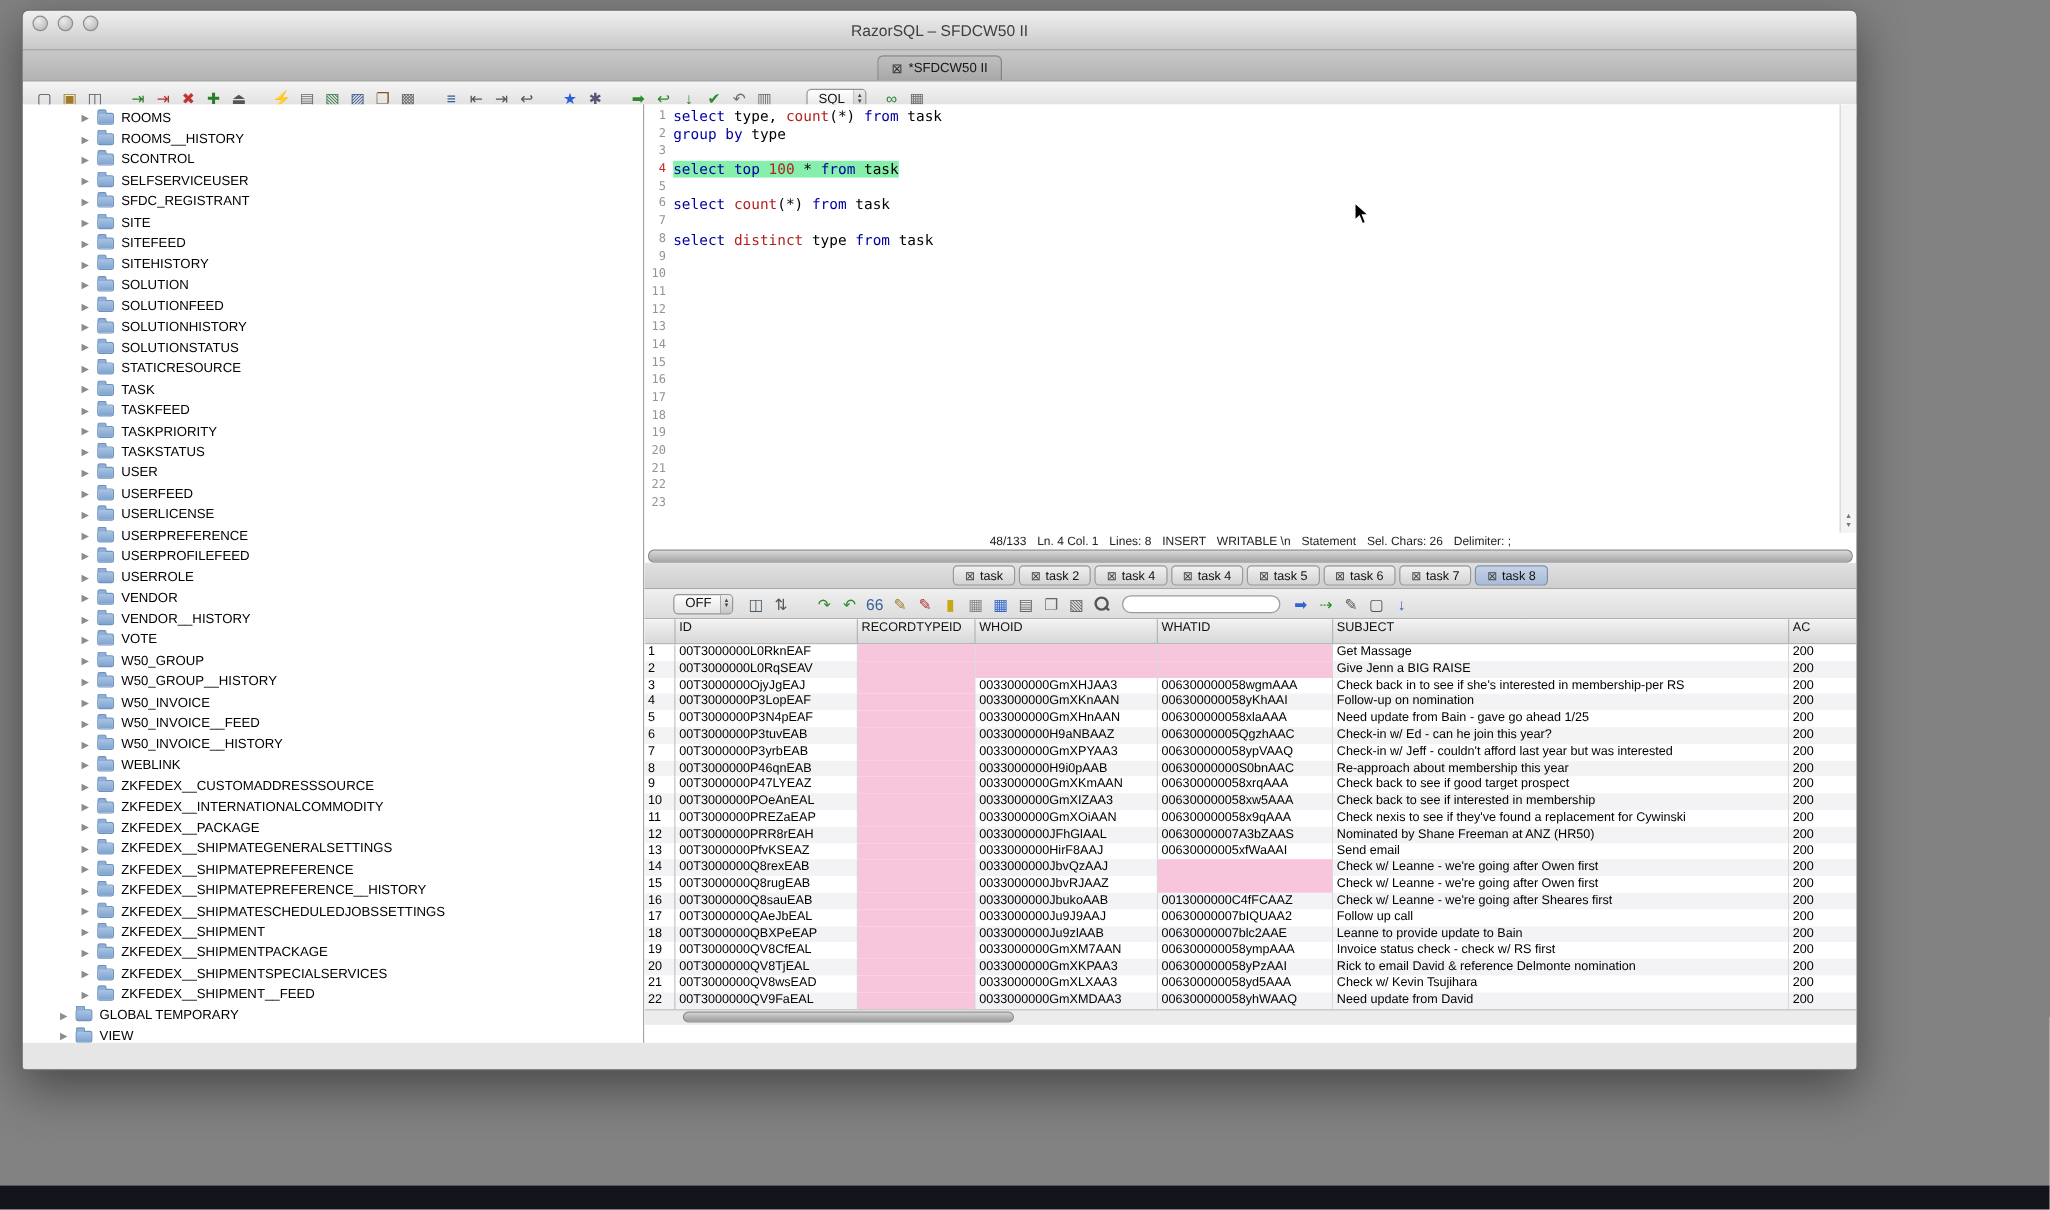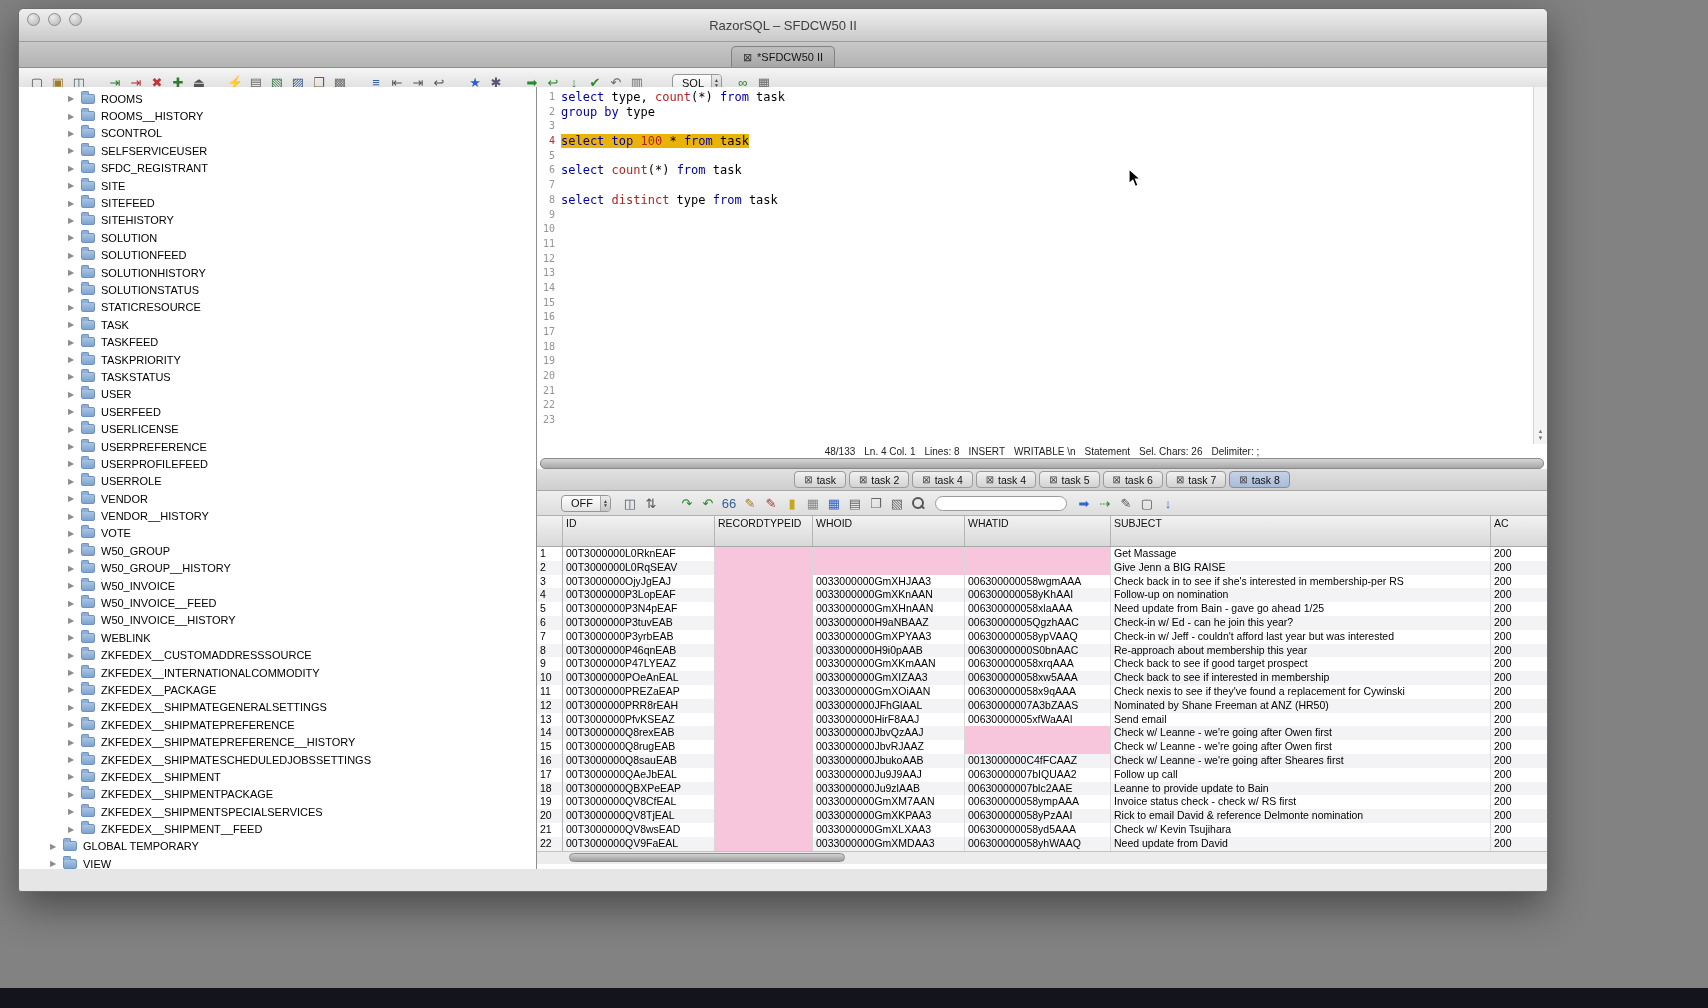--- a/index.html
+++ b/index.html
@@ -36,35 +36,35 @@
   .rightpane{flex:1;display:flex;flex-direction:column;background:#fff;overflow:hidden}
   .editor{height:357px;display:flex;background:#fff}
   .gutter{width:22px;padding-top:3px;text-align:right;padding-right:4px;flex:0 0 auto}
   .ln{font:10px/14.7px "DejaVu Sans Mono",monospace;color:#949494;height:14.7px}
   .ln.cur{color:#cc2222}
   .codearea{flex:1;padding-top:3px;padding-left:2px;overflow:hidden}
   .code-line{font:12px/14.7px "DejaVu Sans Mono",monospace;height:14.7px;white-space:pre;color:#000}
   .tok-kw{color:#0000a0}
   .tok-fn{color:#b22222}
   .tok-num{color:#b22222}
-  .sel{background:#eab308}
+  .sel{background:#86efac}
   .vsb{width:14px;flex:0 0 auto;border-left:1px solid #d5d5d5;background:#f4f4f4;display:flex;flex-direction:column;justify-content:flex-end;align-items:center;padding-bottom:2px}
   .vsb span{font-size:6px;color:#777;line-height:7px}
   .editor-status{height:14px;display:flex;justify-content:center;align-items:center;gap:9px;background:#fff}
   .stseg{font-size:10px;color:#222;white-space:pre}
   .hbar{height:11px;margin:0 3px;background:linear-gradient(#d8d8d8,#a6a6a6);border:1px solid #8a8a8a;border-radius:5px;flex:0 0 auto}
   .tabsrow{height:22px;background:linear-gradient(#e1e1e1,#cecece);border-bottom:1px solid #a8a8a8;display:flex;justify-content:center;align-items:center;flex:0 0 auto}
   .rtab{display:flex;align-items:center;gap:4px;padding:0 9px;height:17px;border:1px solid #9a9a9a;border-radius:4px;background:linear-gradient(#f1f1f1,#d3d3d3);font-size:10.5px;margin:0 1.5px;color:#111}
   .rtab.active{background:linear-gradient(#c6d2e6,#a9bcd8);border-color:#7d8fae}
   .rtab .tclose{font-size:10px;color:#444}
   .res-toolbar{height:25px;display:flex;align-items:center;padding:0 8px;background:linear-gradient(#efefef,#dddddd);border-bottom:1px solid #b0b0b0;gap:4px;flex:0 0 auto}
   .res-toolbar .mac-select{margin-left:16px;height:17px;margin-right:6px}
   .searchbox{width:132px;height:15px;border:1px solid #9a9a9a;border-radius:8px;background:#fff;font-size:10px;padding:0 8px;outline:none;margin:0 4px;font-family:"Liberation Sans",sans-serif}
   .table-wrap{flex:1;background:#fff;display:flex;flex-direction:column;overflow:hidden}
-  .thead{display:flex;height:31px;background:linear-gradient(#f2f2f2,#d8d8d8);border-bottom:1px solid #a8a8a8;flex:0 0 auto}
+  .thead{display:flex;height:21px;background:linear-gradient(#f2f2f2,#d8d8d8);border-bottom:1px solid #a8a8a8;flex:0 0 auto}
   .hcell{font-size:10.5px;line-height:15px;color:#111;padding:0 3px;border-right:1px solid #b5b5b5;overflow:hidden;white-space:nowrap;flex:0 0 auto}
   .trow{display:flex;height:13.8px;flex:0 0 auto}
   .cell{font-size:10.5px;line-height:13.8px;padding:0 3px;border-right:1px solid #d8d8d8;overflow:hidden;white-space:nowrap;background:#fff;flex:0 0 auto;color:#000}
   .trow.alt .cell{background:#f3f3f6}
   .cell.rn{border-right:1px solid #b5b5b5}
   .cell.nul{background:#f7c5dc !important}
   .rn{width:26px}
   .col0{width:152px}.col1{width:98px}.col2{width:152px}.col3{width:146px}.col4{width:380px}.col5{width:60px}
   .hscroll{height:13px;background:#ececec;border-top:1px solid #c2c2c2;position:relative;flex:0 0 auto}
   .hthumb{position:absolute;left:32px;top:1.5px;width:276px;height:9px;border-radius:5px;background:linear-gradient(#d2d2d2,#9d9d9d);border:1px solid #8e8e8e}

